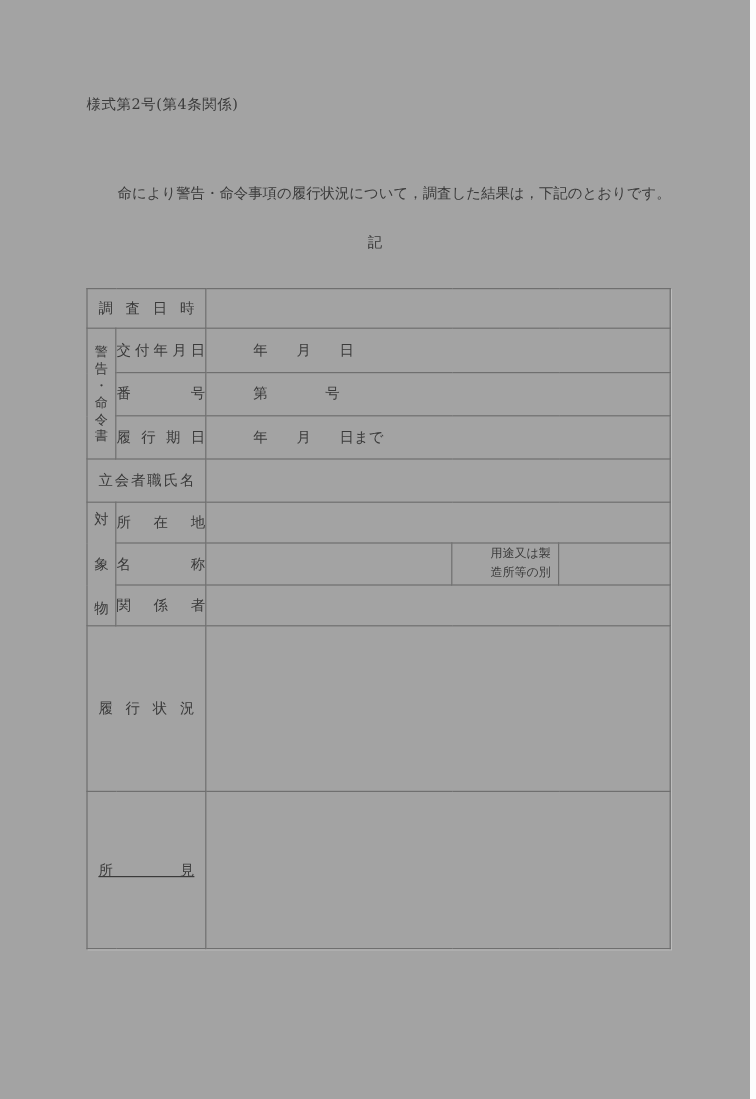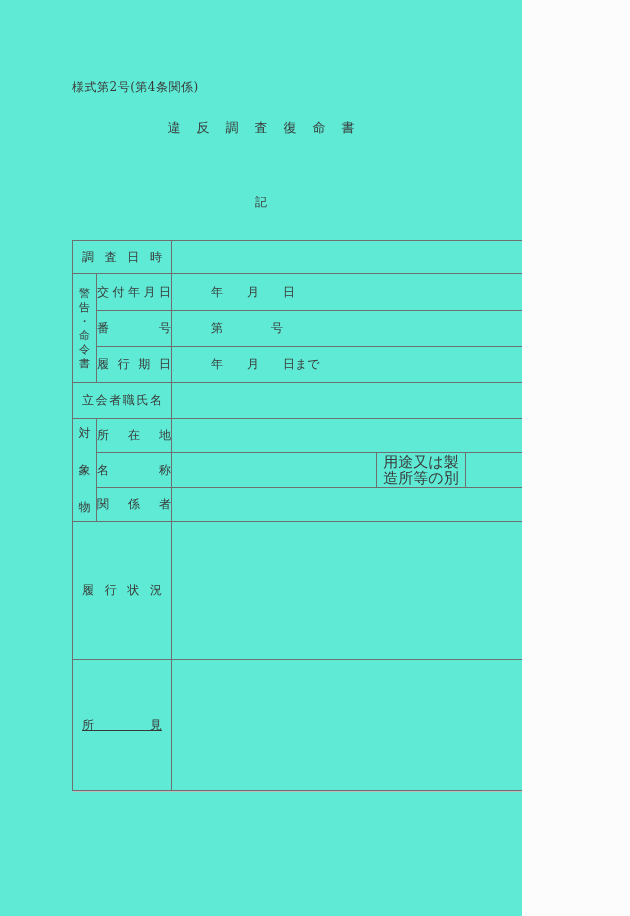--- a/index.html
+++ b/index.html
@@ -2,23 +2,23 @@
 <html lang="ja"><head>
 <meta charset="utf-8">
 <style>
   html, body {
     margin: 0;
     padding: 0;
     background: #fcfcfc;
   }
   .page {
     position: relative;
-    width: 522px;
+    width: 625px;
     height: 916px;
-    background: #5eead4;
+    background: #a3a3a3;
     font-family: "DejaVu Serif", "Liberation Serif", serif;
     color: #3a3a3a;
     overflow: hidden;
   }
   .form-number {
     position: absolute;
     left: 72px;
     top: 79px;
     font-size: 12px;
     line-height: 16px;
@@ -115,36 +115,36 @@
     font-size: 11px;
     line-height: 13px;
   }
   .vstack.between {
     justify-content: space-between;
     padding: 7px 0;
     font-size: 12px;
     line-height: 14px;
   }
   td.sublabel {
-    font-size: 15px;
+    font-size: 10px;
     line-height: 16px;
     padding: 1px 6px;
-    text-align: center;
+    text-align: right;
   }
   td.sublabel span { display: block; }
 </style>
 </head>
 <body>
 
 <div class="page">
 
   <div class="form-number">様式第2号(第4条関係)</div>
 
-  <h1 class="doc-title">違反調査復命書</h1>
-
+
+  <p class="body-sentence">命により警告・命令事項の履行状況について，調査した結果は，下記のとおりです。</p>
 
   <div class="ki-heading">記</div>
 
   <table class="form-table">
     <colgroup>
       <col style="width:24px">
       <col style="width:75px">
       <col style="width:205px">
       <col style="width:89px">
       <col style="width:93px">

